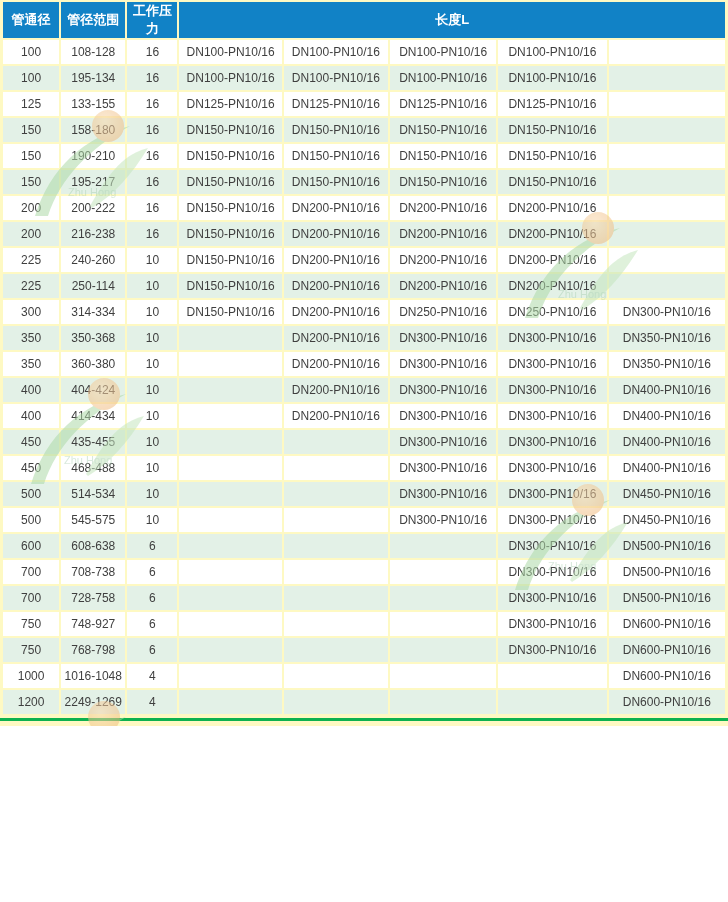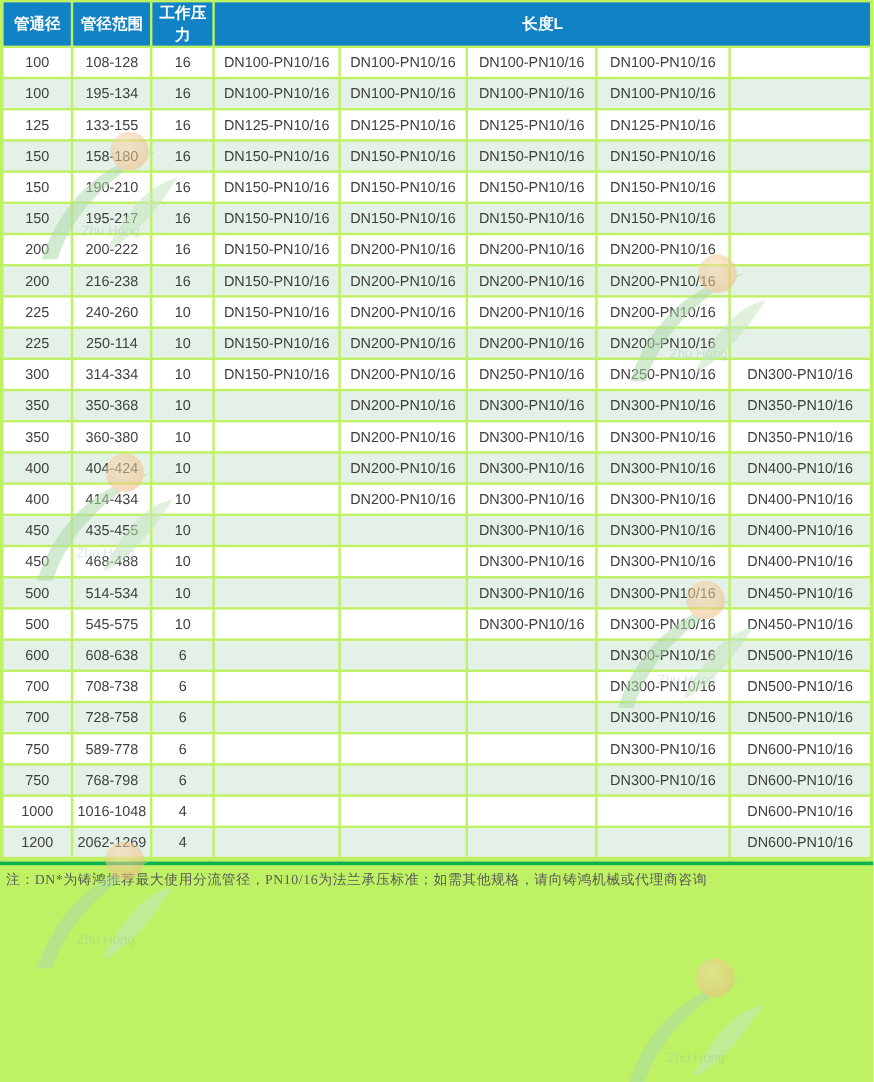--- a/index.html
+++ b/index.html
@@ -2,21 +2,21 @@
 <html style="--blue: #1182c6; --green: #e3f1e7; --line: #0db14e;"><head>
 <meta charset="utf-8">
 <style>
   :root{
     --blue:#1182c6;
     --green:#e3f1e7;
     --line:#0db14e;
   }
   *{box-sizing:border-box;margin:0;padding:0;}
   body{background:#fff;font-family:"Liberation Sans",sans-serif;}
-  .page{position:relative;width:728px;height:902px;background:#bef264;overflow:hidden;}
+  .page{position:relative;width:728px;height:726px;background:#fef9c3;overflow:hidden;}
 
   table{border-collapse:separate;border-spacing:2px;table-layout:fixed;width:726px;margin:0 auto;}
   thead th{background:var(--blue);color:#fff;font-weight:bold;text-align:center;vertical-align:middle;}
   .hrow1 th{height:24px;font-size:13px;}
   .hrow2 th{height:36px;font-size:12px;line-height:1.25;}
   tbody td{height:24px;text-align:center;vertical-align:middle;font-size:12px;color:#3f3f3f;
            background:#fff;white-space:nowrap;overflow:hidden;}
   tbody tr:nth-child(even) td{background:var(--green);}
 
   .footer-line{width:728px;height:3px;background:var(--line);margin-top:2px;}
@@ -306,21 +306,21 @@
           <td>728-758</td>
           <td>6</td>
           <td></td>
           <td></td>
           <td></td>
           <td>DN300-PN10/16</td>
           <td>DN500-PN10/16</td>
         </tr>
         <tr>
           <td>750</td>
-          <td>589-778</td>
+          <td>748-927</td>
           <td>6</td>
           <td></td>
           <td></td>
           <td></td>
           <td>DN300-PN10/16</td>
           <td>DN600-PN10/16</td>
         </tr>
         <tr>
           <td>750</td>
           <td>768-798</td>
@@ -336,21 +336,21 @@
           <td>1016-1048</td>
           <td>4</td>
           <td></td>
           <td></td>
           <td></td>
           <td></td>
           <td>DN600-PN10/16</td>
         </tr>
         <tr>
           <td>1200</td>
-          <td>2062-1269</td>
+          <td>2249-1269</td>
           <td>4</td>
           <td></td>
           <td></td>
           <td></td>
           <td></td>
           <td>DN600-PN10/16</td>
         </tr>
       </tbody>
   </table>
 

